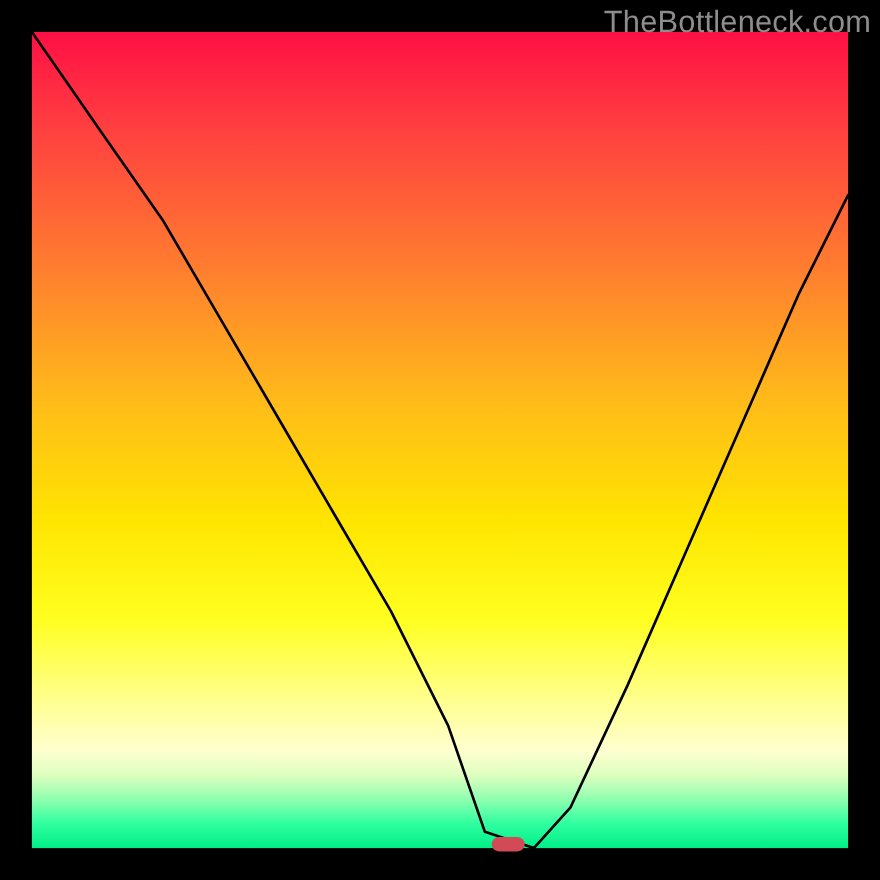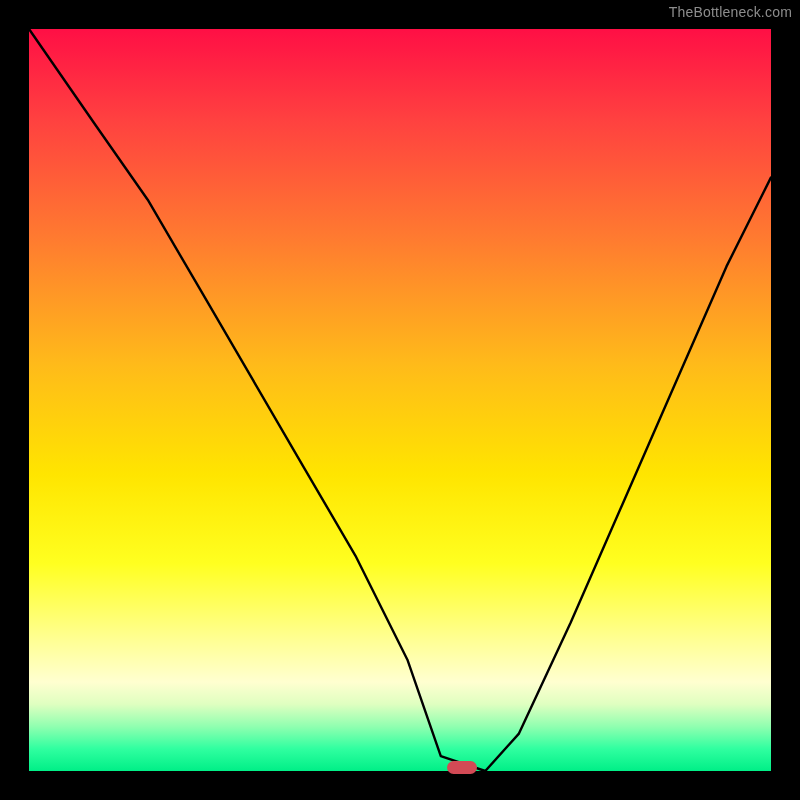--- a/index.html
+++ b/index.html
@@ -49,21 +49,21 @@
     width: 30px;
     height: 13px;
     border-radius: 7px;
     background: #d24a55;
   }
   .watermark {
     position: absolute;
     top: 4px;
     right: 8px;
     color: #8d8d8d;
-    font-size: 14px;
+    font-size: 28px;
     font-weight: 500;
     letter-spacing: 0.2px;
     user-select: none;
   }
 </style>
 </head>
 <body>
 
 <div class="chart-wrap">
 

